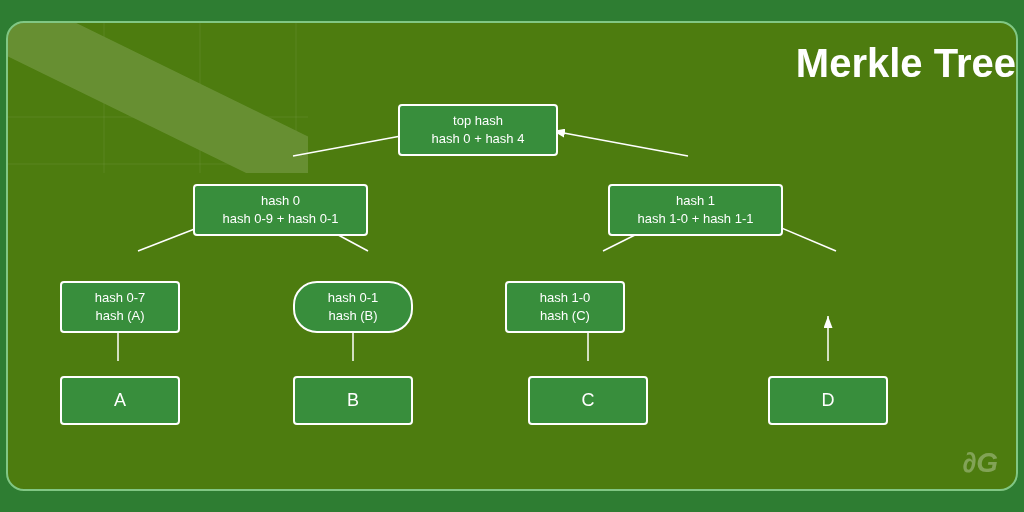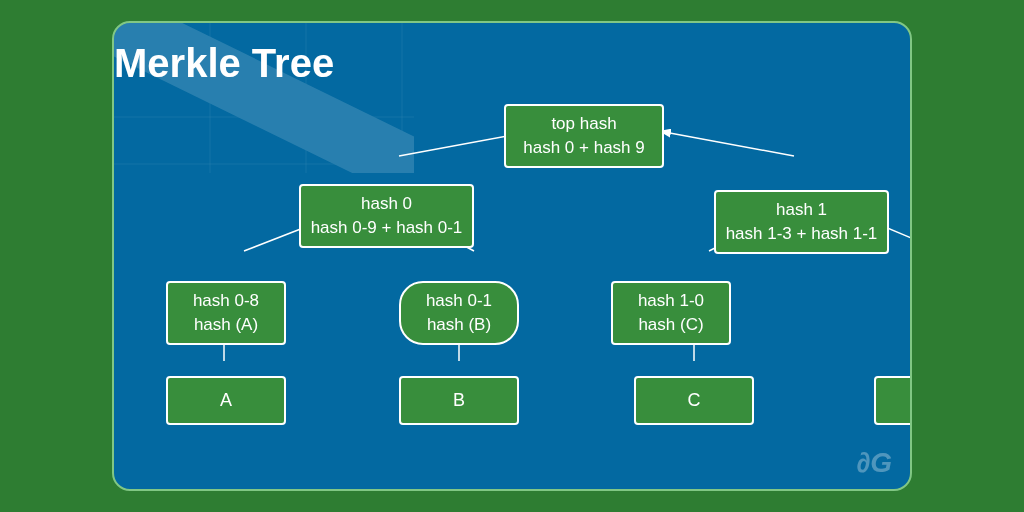--- a/index.html
+++ b/index.html
@@ -6,30 +6,30 @@
     body {
       background: #2e7d32;
       display: flex;
       justify-content: center;
       align-items: center;
       width: 1024px;
       height: 512px;
       font-family: Arial, sans-serif;
     }
     .outer-container {
-      background: #0369a1;
+      background: #4d7c0f;
       border: 2px solid #81c784;
       border-radius: 18px;
-      width: 800px;
+      width: 1012px;
       height: 470px;
       position: relative;
       overflow: hidden;
       display: flex;
       flex-direction: column;
-      align-items: flex-start;
+      align-items: flex-end;
     }
     
     .bg-pattern {
       position: absolute;
       top: 0; left: 0; right: 0; bottom: 0;
       pointer-events: none;
       opacity: 0.15;
     }
     .title {
       color: white;
@@ -46,21 +46,21 @@
       z-index: 1;
     }
     
     .node {
       position: absolute;
       background: #388e3c;
       border: 2px solid white;
       border-radius: 4px;
       color: white;
       text-align: center;
-      font-size: 17px;
+      font-size: 13px;
       line-height: 1.4;
       padding: 6px 6px;
       white-space: nowrap;
     }
     
     .arrows-svg {
       position: absolute;
       top: 0; left: 0;
       width: 100%; height: 100%;
       pointer-events: none;
@@ -136,35 +136,35 @@
 
       <line x1="345" y1="265" x2="345" y2="220" marker-end="url(#arrowhead)"></line>
 
       <line x1="580" y1="265" x2="580" y2="220" marker-end="url(#arrowhead)"></line>
 
       <line x1="820" y1="265" x2="820" y2="220" marker-end="url(#arrowhead)"></line>
     </svg>
 
     <div class="node" style="left: 390px; top: 8px; width: 160px;">
       <div>top hash</div>
-      <div>hash 0 + hash 9</div>
+      <div>hash 0 + hash 4</div>
     </div>
 
     <div class="node" style="left: 185px; top: 88px; width: 175px;">
       <div>hash 0</div>
       <div>hash 0-9 + hash 0-1</div>
     </div>
 
-    <div class="node" style="left: 600px; top: 88px; width: 175px; margin-top: 6px;">
+    <div class="node" style="left: 600px; top: 88px; width: 175px;">
       <div>hash 1</div>
-      <div>hash 1-3 + hash 1-1</div>
+      <div>hash 1-0 + hash 1-1</div>
     </div>
 
     <div class="node" style="left: 52px; top: 185px; width: 120px;">
-      <div>hash 0-8</div>
+      <div>hash 0-7</div>
       <div>hash (A)</div>
     </div>
 
     <div class="node" style="left: 285px; top: 185px; width: 120px; border-radius: 24px;">
       <div>hash 0-1</div>
       <div>hash (B)</div>
     </div>
 
     <div class="node" style="left: 497px; top: 185px; width: 120px;">
       <div>hash 1-0</div>

